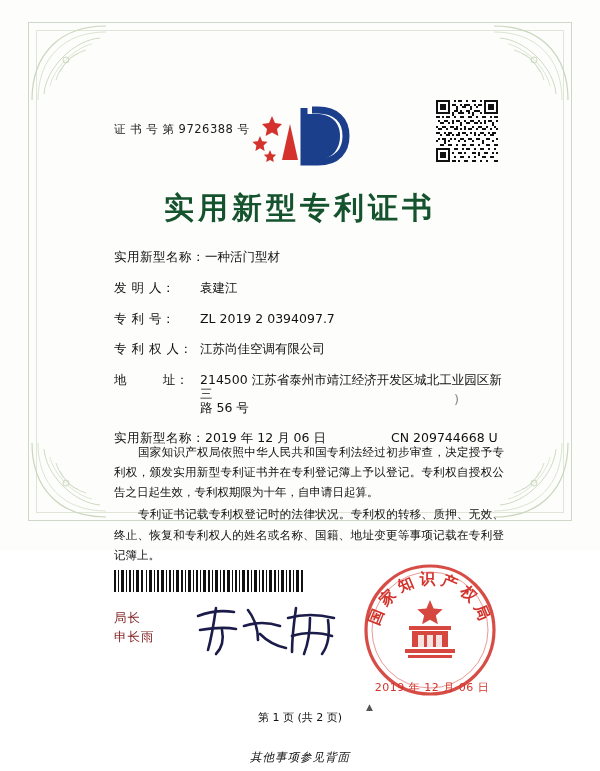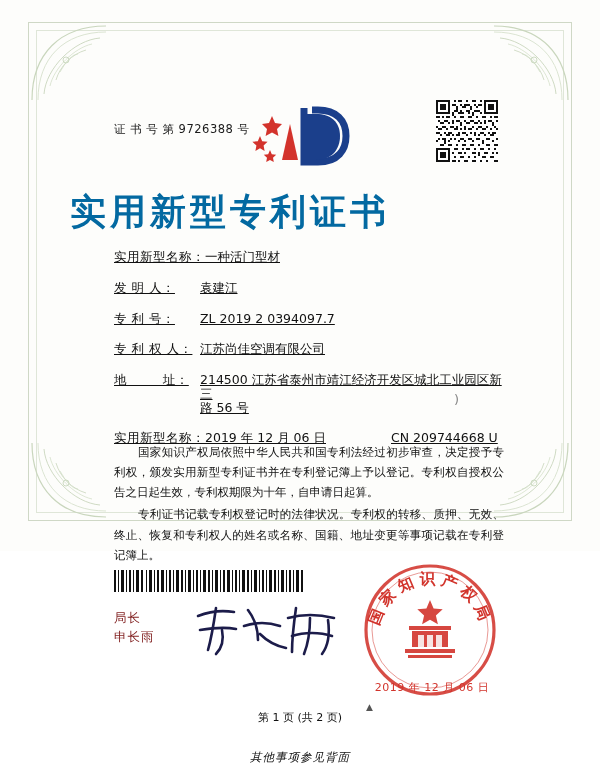--- a/index.html
+++ b/index.html
@@ -88,36 +88,36 @@
     width: 62px;
     height: 62px;
     display: block;
   }
 
   .doc-title {
     position: absolute;
     left: 0;
     right: 0;
     top: 128px;
+    text-align: center;
     font-family: "DejaVu Serif", "Liberation Serif", serif;
-    font-size: 36px;
+    font-size: 30px;
     font-weight: bold;
     letter-spacing: 4px;
-    color: #0369a1;
+    color: #14532d;
   }
 
   .fields {
     position: absolute;
     left: 44px;
     right: 26px;
     top: 190px;
     font-size: 12.5px;
     color: #111;
     line-height: 1.1;
-    text-decoration: underline;
   }
   .field-row {
     display: flex;
     align-items: flex-start;
     margin-bottom: 17px;
   }
   .field-label {
     flex: 0 0 86px;
     white-space: pre;
     letter-spacing: 0.5px;

